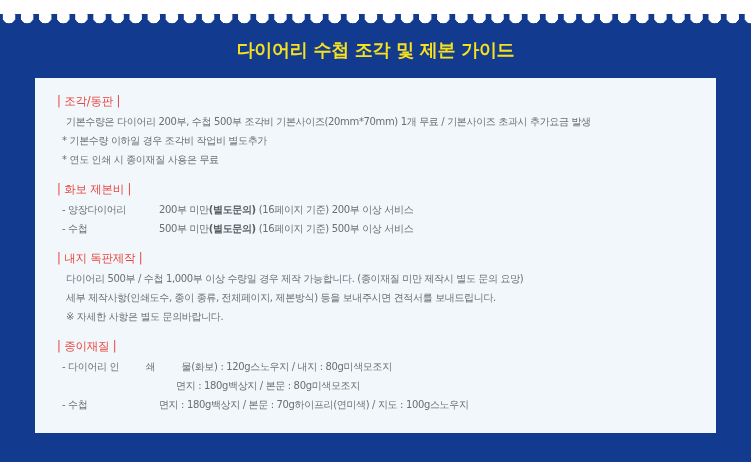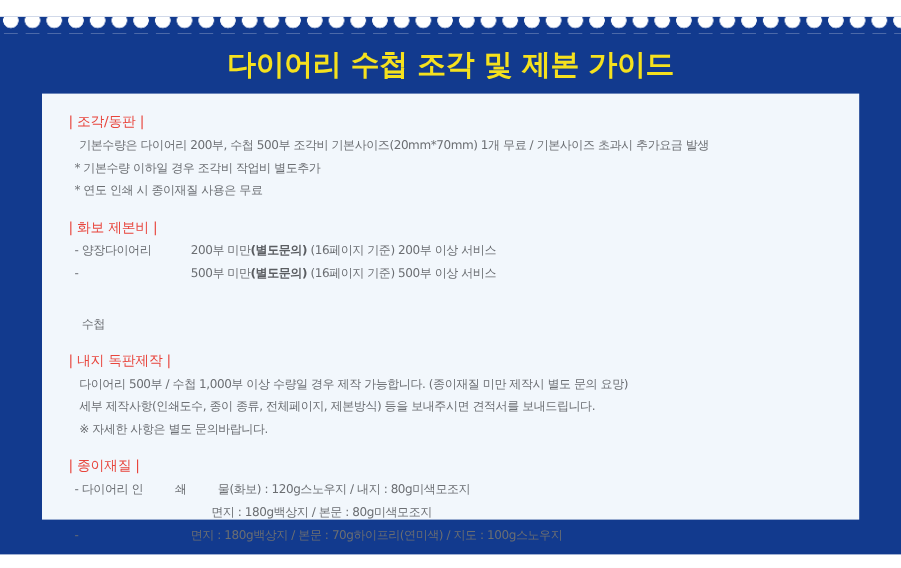--- a/index.html
+++ b/index.html
@@ -49,21 +49,21 @@
     z-index: -1;
   }
   
   .title {
     position: absolute;
     left: 0;
     top: 38px;
     width: 751px;
     text-align: center;
     color: #F5E11E;
-    font-size: 24px;
+    font-size: 18px;
     font-weight: bold;
     letter-spacing: -0.3px;
     white-space: nowrap;
   }
   
   .card {
     position: absolute;
     left: 35px;
     top: 78px;
     width: 681px;
@@ -103,21 +103,20 @@
   .lbl {
     display: inline-block;
     width: 88px;
   }
   .lbl-sp {
     display: inline-block;
     width: 88px;
     text-align: justify;
     text-align-last: justify;
     vertical-align: top;
-    margin-top: 42px;
   }
   .lbl-sp > span { display: inline-block; }
   .lbl-wide {
     display: inline-block;
     width: 108px;
     text-align: justify;
     text-align-last: justify;
   }
 </style>
 </head>

